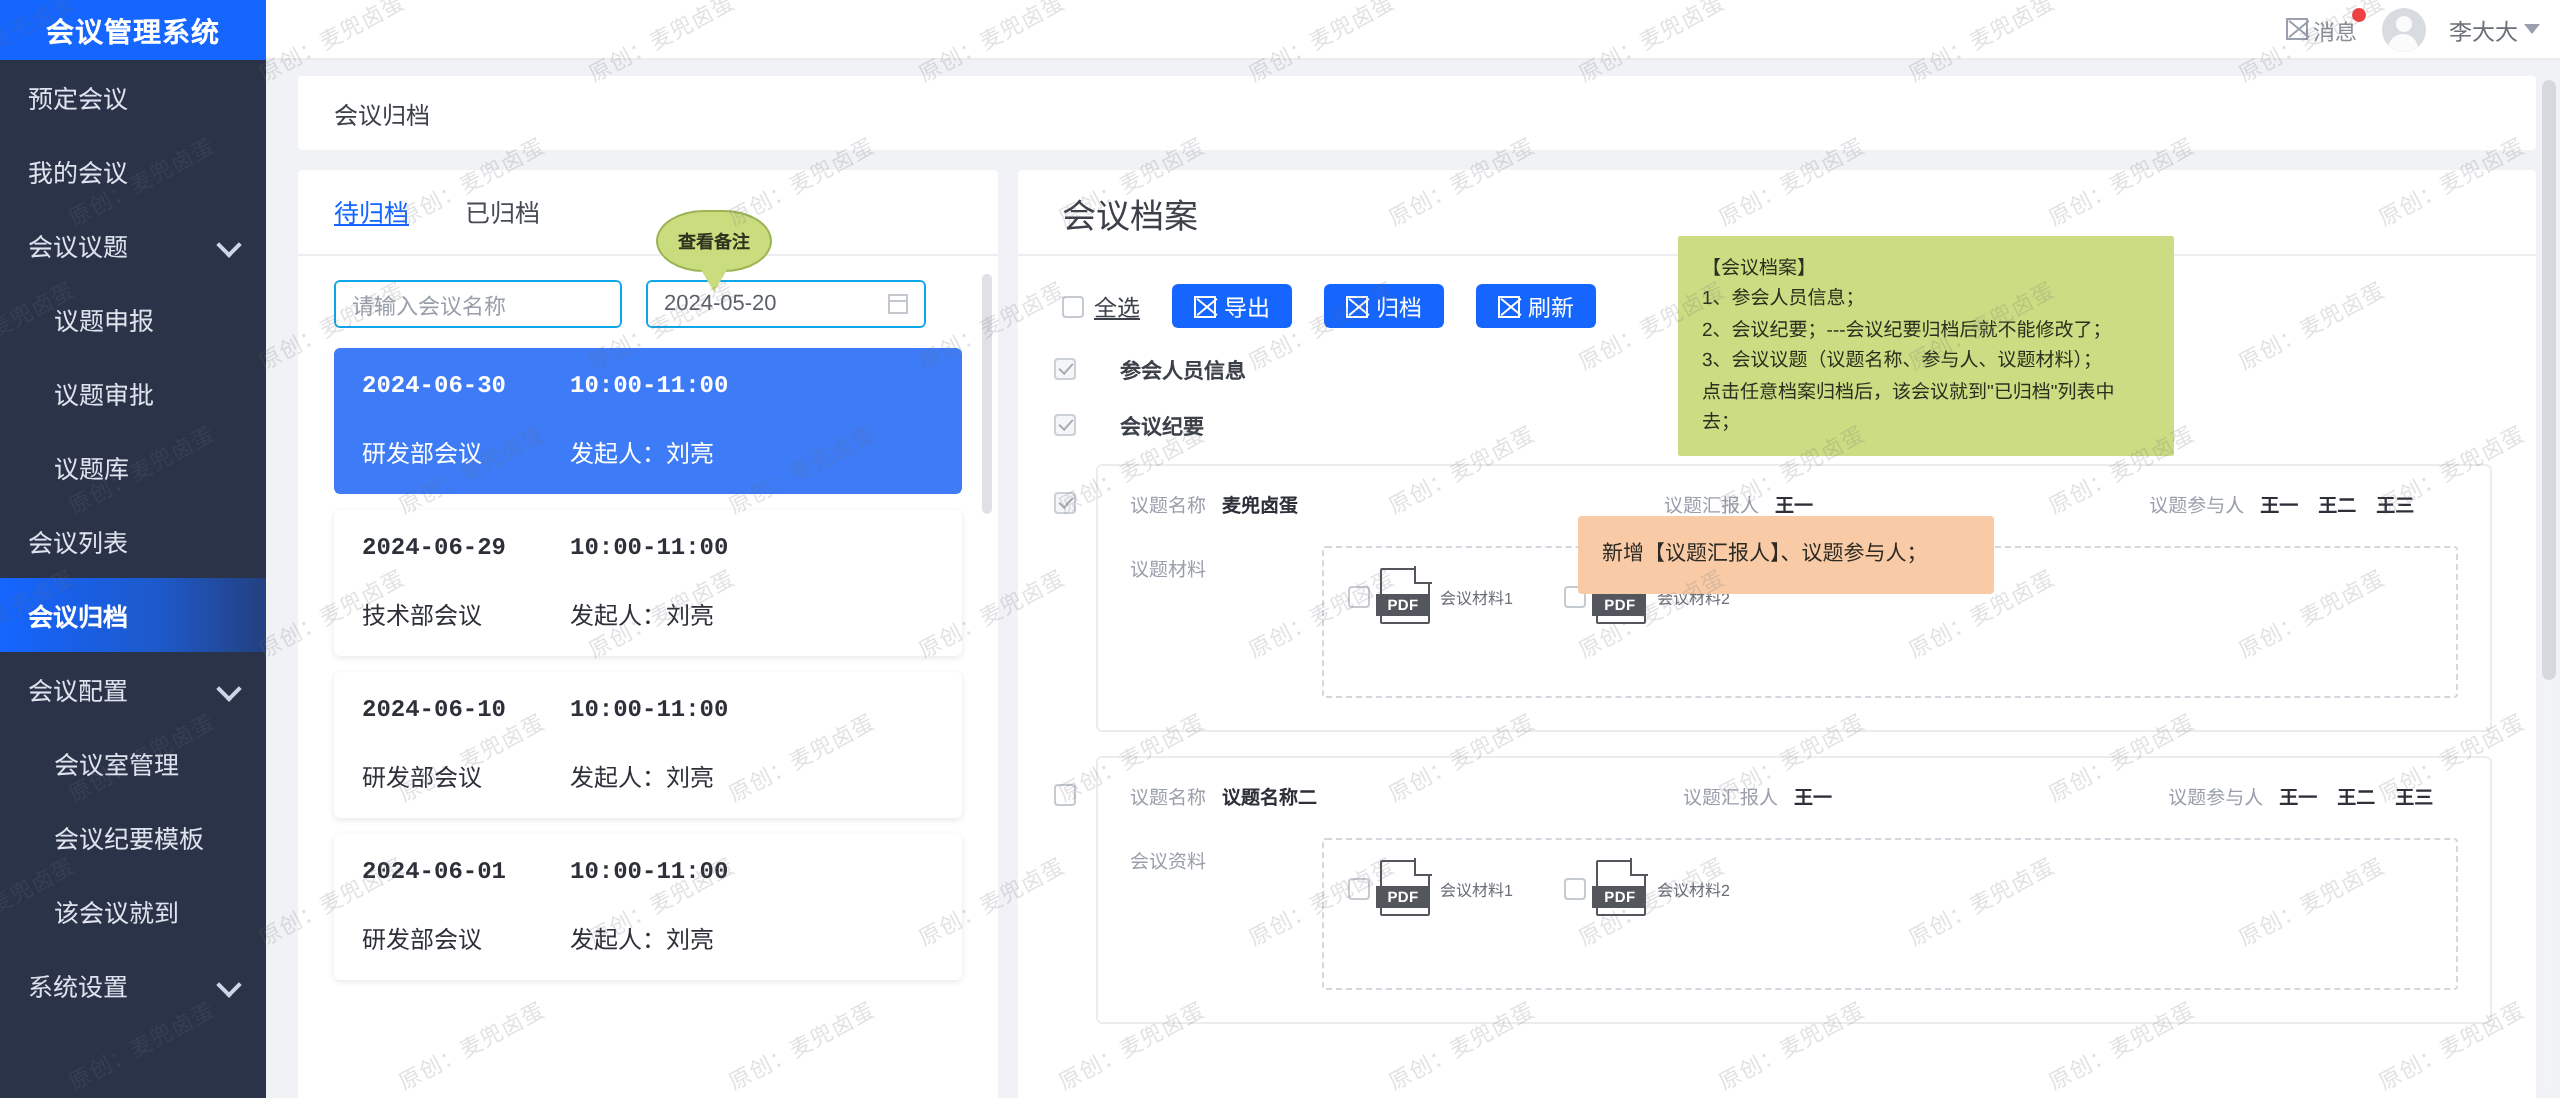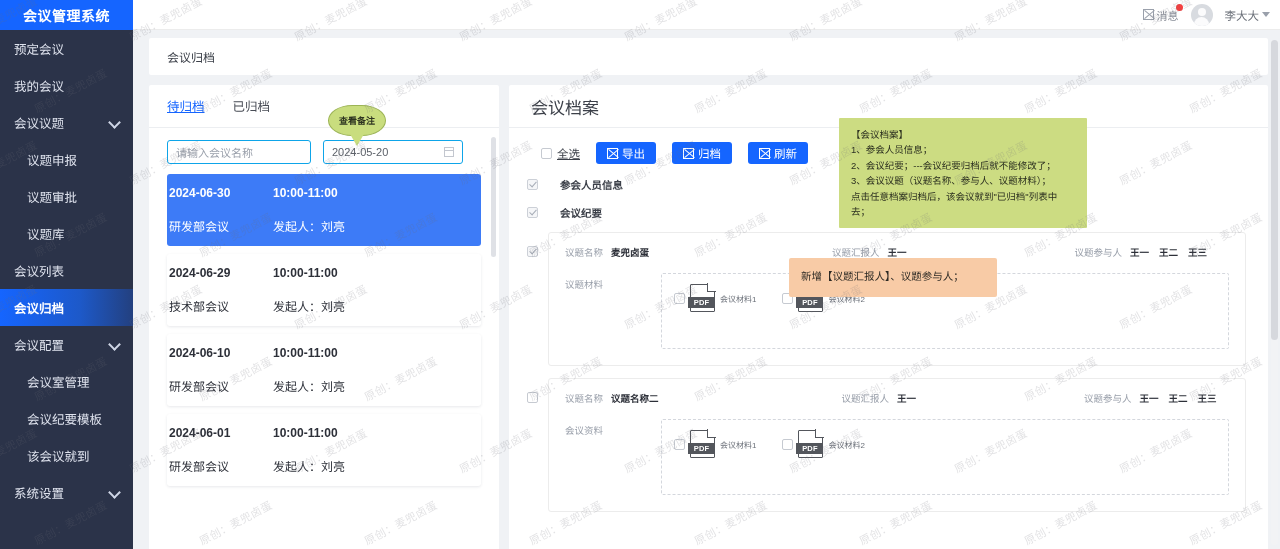--- a/index.html
+++ b/index.html
@@ -111,23 +111,23 @@
     font-size: 11px; color: #9aa0ab; display:flex; align-items:center;
     padding: 0 8px; background: #fff; text-align: center;
   }
   .text-input { width: 144px; }
   .date-input { width: 140px; justify-content: space-between; color:#5c6169;}
   .cal-ic { width:10px;height:10px;border:1px solid #c3c7cf;position:relative;}
   .cal-ic::before{content:"";position:absolute;left:-1px;top:2px;width:10px;height:1px;background:#c3c7cf;}
 
   .mlist { padding: 10px 18px 0 18px; }
   .mcard {
-    border-radius: 3px; padding: 12px 2px; margin-bottom: 8px;
+    border-radius: 3px; padding: 12px 14px; margin-bottom: 8px;
     background: #fff; box-shadow: 0 1px 3px rgba(20,30,60,.10);
-    font-size: 12px; color: #2d3039;
+    font-size: 12px; color: #2d3039; font-family: Liberation Mono, monospace;
   }
   .mcard.selected { background: #3d7bf7; color: #fff; box-shadow: none; }
   .mrow { display: flex; gap: 18px; }
   .mrow.top { margin-bottom: 17px; font-weight: bold; }
   .mrow .c1 { width: 86px; }
 
   .callout-green {
     position: absolute; left: 179px; top: 20px; z-index: 40;
     width: 58px; height: 31px; background: #c9dd7e; border: 1px solid #9cb455;
     border-radius: 50% / 60%;
@@ -137,21 +137,21 @@
   .callout-green::after {
     content:""; position:absolute; left: 50%; bottom: -11px; margin-left:-7px;
     width:0;height:0;border-left:7px solid transparent;border-right:7px solid transparent;
     border-top: 12px solid #c9dd7e;
   }
 
   
   .right-pane { flex: 1; background: #fff; border-radius: 2px; position: relative; overflow: hidden; }
   .rp-head { height: 43px; display:flex; align-items:center; padding-left: 22px;
              font-size: 17px; color: #3c4049; border-bottom: 1px solid #eceef1; }
-  .toolbar { display:flex; align-items:center; gap: 16px; padding: 14px 0 0 32px; }
+  .toolbar { display:flex; align-items:center; gap: 16px; padding: 14px 0 0 22px; }
   .cbx { width: 11px; height: 11px; border: 1px solid #c6cad1; border-radius: 2px; background:#fff;
          display:inline-block; position: relative; flex:0 0 11px;}
   .cbx.checked { background:#f5f6f8; border-color:#ccd0d7; }
   .cbx.checked::after {
     content:""; position:absolute; left:3px; top:0px; width:3px; height:6px;
     border-right:1.6px solid #a7adb7; border-bottom:1.6px solid #a7adb7; transform: rotate(42deg);
   }
   .selall { display:flex; align-items:center; gap:5px; font-size:11.5px; color:#3c4049;
             text-decoration: underline; }
   .btn {

